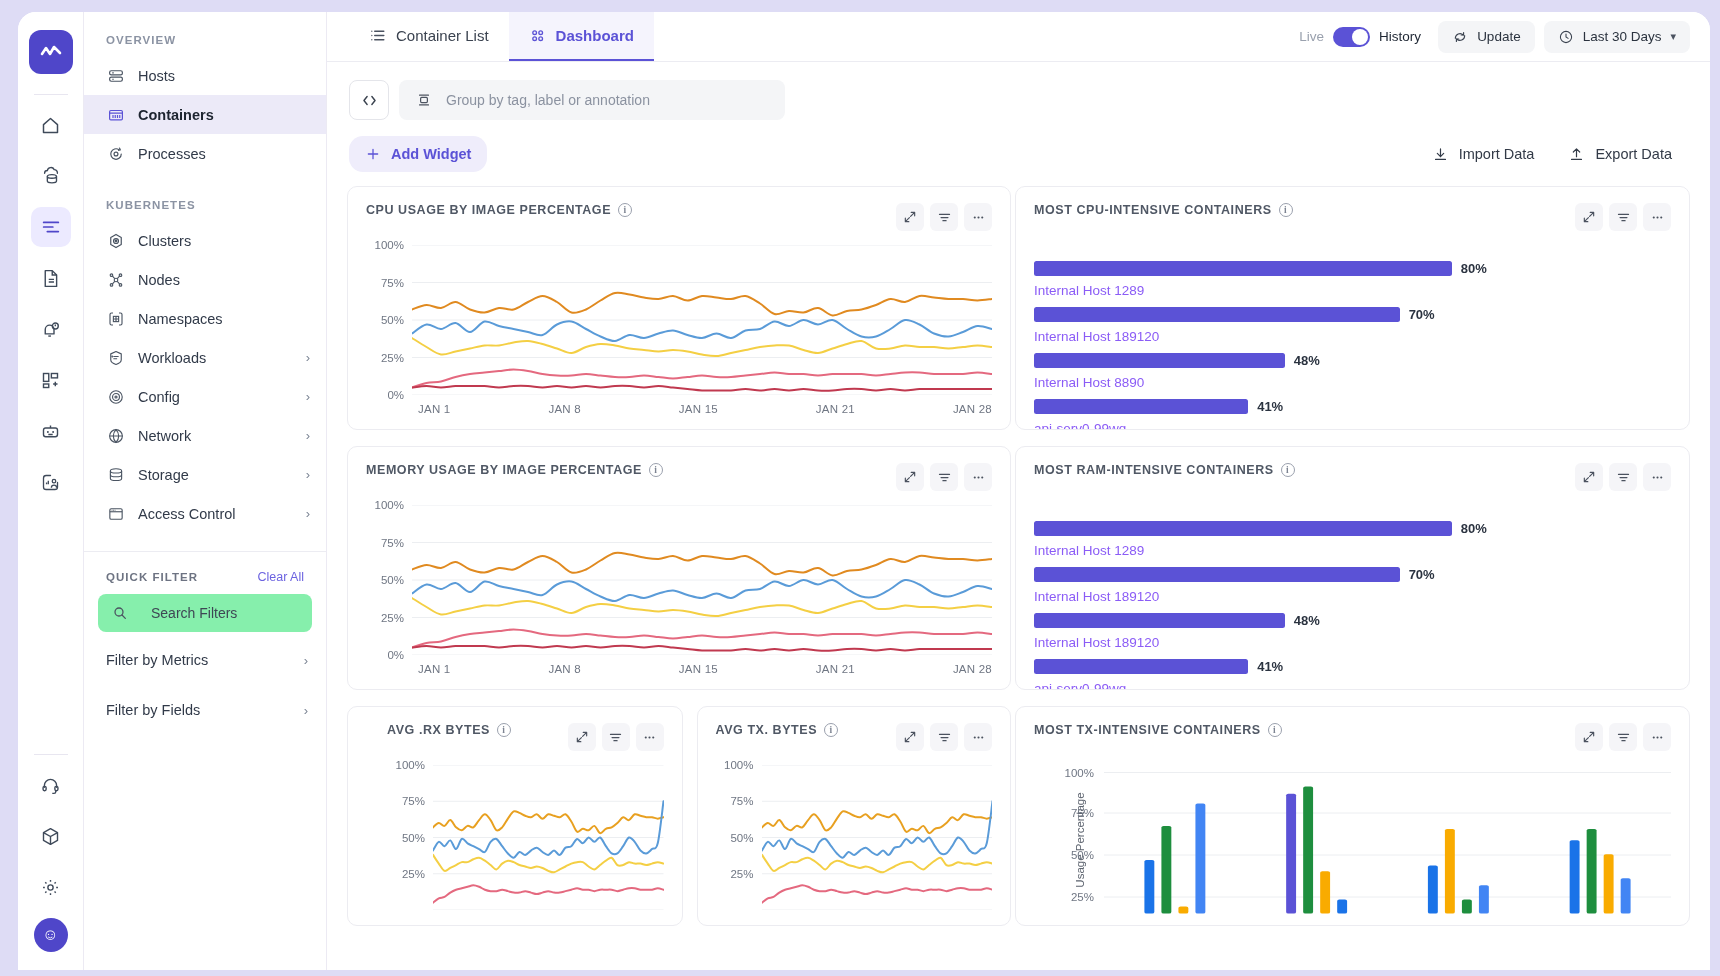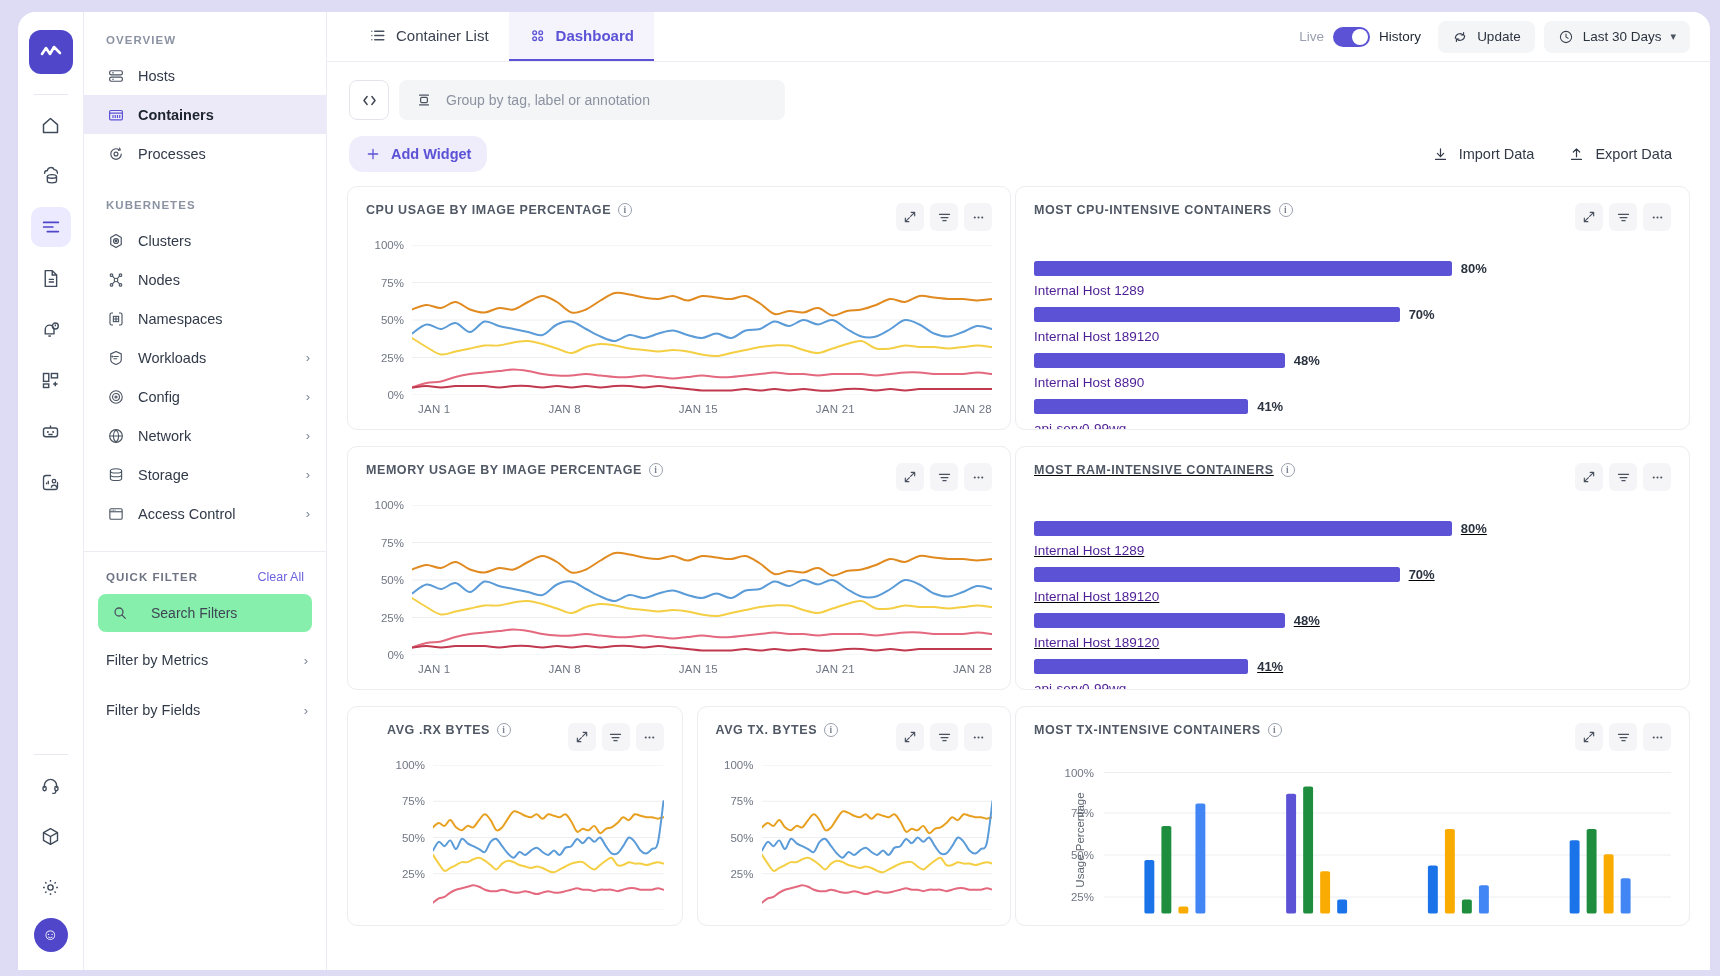--- a/index.html
+++ b/index.html
@@ -191,21 +191,21 @@
   }
   .plot { position: absolute; left: 46px; right: 0; top: 0; bottom: 0; }
   .xlabels { display: flex; justify-content: space-between; margin: 8px 0 0 52px; }
   .xlab { font-size: 11.5px; color: #6f7683; letter-spacing: .02em; }
 
   
   .barlist { margin-top: 30px; }
   .barrow { display: flex; align-items: center; gap: 9px; }
   .bar { height: 15px; border-radius: 2.5px; background: #5b52d6; }
   .barval { font-size: 13px; font-weight: bold; color: #2b3340; }
-  .barname { font-size: 13.5px; color: #4c1d95; margin: 7px 0 9px 0; }
+  .barname { font-size: 13.5px; color: #8b5cf6; margin: 7px 0 9px 0; }
 
   .vlabel {
     position: absolute; left: -2px; top: 50%;
     transform: translateY(-50%) rotate(-90deg); transform-origin: center;
     font-size: 11.5px; color: #5d646f; white-space: nowrap;
   }
   svg { display: block; }
 </style>
 </head>
 <body>
@@ -727,21 +727,21 @@
         </div>
         <div class="xlabels">
           <span class="xlab">JAN 1</span>
           <span class="xlab">JAN 8</span>
           <span class="xlab">JAN 15</span>
           <span class="xlab">JAN 21</span>
           <span class="xlab">JAN 28</span>
         </div>
       </div>
 
-      <div class="card" style="height:244px;text-decoration:underline;">
+      <div class="card" style="height:244px;">
         <div class="card-head">
           <div class="card-title">
             <span>MOST RAM-INTENSIVE CONTAINERS</span><span class="info-i">i</span>
           </div>
           <div class="card-tools">
             <div class="tool">
               <svg width="14" height="14" viewBox="0 0 24 24" fill="none" stroke="#4b525f" stroke-width="2" stroke-linecap="round" stroke-linejoin="round">
                     <path d="M14 4h6v6M20 4l-7 7M10 20H4v-6M4 20l7-7"></path>
                   </svg>
             </div>

